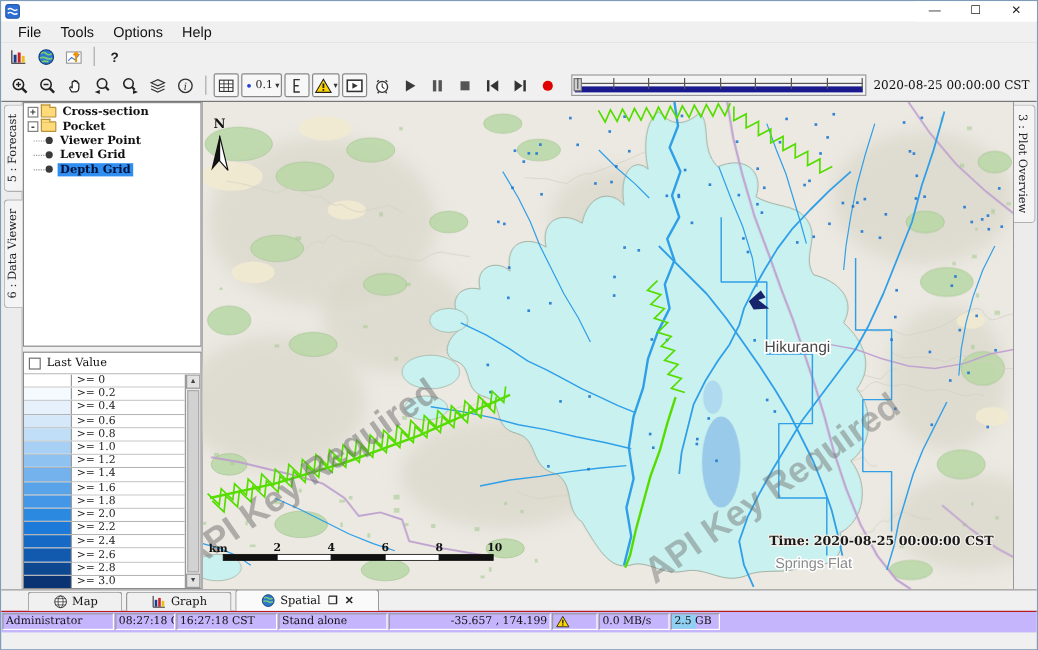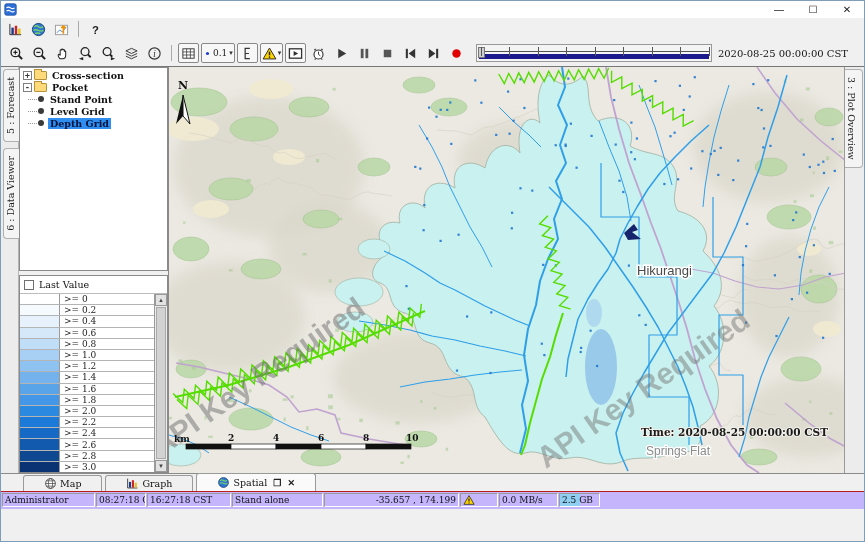--- a/index.html
+++ b/index.html
@@ -23,21 +23,21 @@
   .tbtn.boxed{border:1px solid #888;background:#f7f7f7;border-radius:2px}
   .tbtn .lbl{font:9px "DejaVu Serif",serif;margin:0 1px;color:#222}
   .tbtn .caret{font-size:7px;color:#333;margin-left:1px}
   .tsep{width:1px;height:16px;background:#aaa;margin:0 5px}
   
   .timeline{flex:1;height:18px;border:1px solid #999;background:#f4f4f4;position:relative;margin:0 6px 0 8px}
   .timeline .axis{position:absolute;left:2px;right:2px;top:6px;height:1px;background:#555}
   .timeline .tick{position:absolute;top:2px;width:1px;height:9px;background:#555}
   .timeline .navy{position:absolute;left:2px;right:2px;bottom:2px;height:5px;background:#1a1a8e}
   .timeline .thumb{position:absolute;left:1px;top:2px;width:7px;height:11px;background:#cfcfcf;border:1px solid #777}
-  .timeline-date{font:10px "DejaVu Serif",serif;color:#111;white-space:nowrap;margin-right:12px}
+  .timeline-date{font:10px "DejaVu Serif",serif;color:#111;white-space:nowrap;margin-right:2px}
   
   .main{display:flex;height:406px}
   .vstrip-l{width:18px;background:#ececec;border-right:1px solid #b5b5b5;display:flex;flex-direction:column}
   .vstrip-r{width:20px;background:#ececec;border-left:1px solid #9a9a9a;display:flex;flex-direction:column}
   .vtab{border:1px solid #b0b0b0;background:#f4f4f4;font:9.5px "DejaVu Serif",serif;color:#222;cursor:default}
   .vtab-l{border-radius:4px 0 0 4px;border-right:none;margin:2px 0 4px 2px;padding:7px 1px;width:16px}
   .vtab-l > span{display:block;writing-mode:vertical-rl;transform:rotate(180deg);white-space:nowrap}
   .vtab-r{border-radius:0 4px 4px 0;border-left:none;margin:2px 2px 0 0;padding:7px 1px;width:18px}
   .vtab-r > span{display:block;writing-mode:vertical-rl;white-space:nowrap}
   
@@ -97,20 +97,26 @@
           <path d="M3,6 Q5.5,4 8,6 T13,6 M3,10 Q5.5,8 8,10 T13,10" stroke="#fff" stroke-width="1.4" fill="none"></path>
         </svg>
       </span>
     <span class="win-controls" id="win-controls">
         <button class="win-btn">—</button>
         <button class="win-btn">☐</button>
         <button class="win-btn">✕</button>
       </span>
   </div>
 
+  <div class="menubar" id="menubar">
+      <span class="menu-item">File</span>
+      <span class="menu-item">Tools</span>
+      <span class="menu-item">Options</span>
+      <span class="menu-item">Help</span>
+    </div>
 
   <div class="toolbar1" id="toolbar-main">
       <button class="tbtn">
         <svg width="15" height="15" viewBox="0 0 16 16">
           <path d="M2,2 V13.5 H14" stroke="#222" fill="none"></path>
           <rect x="3.6" y="6" width="2.6" height="7" fill="#1a3a8c"></rect>
           <rect x="7.2" y="4" width="2.6" height="9" fill="#cc2222"></rect>
           <rect x="10.8" y="7" width="2.6" height="6" fill="#e8c020"></rect>
         </svg>
       </button>
@@ -294,21 +300,21 @@
             <span class="tree-label">Cross-section</span>
           </div>
           <div class="tree-row">
             <span class="expander">-</span>
             <span class="folder"></span>
             <span class="tree-label">Pocket</span>
           </div>
           <div class="tree-row">
             <span class="twig"></span>
             <span class="dot"></span>
-            <span class="tree-label">Stand Point</span>
+            <span class="tree-label">Viewer Point</span>
           </div>
           <div class="tree-row">
             <span class="twig"></span>
             <span class="dot"></span>
             <span class="tree-label">Level Grid</span>
           </div>
           <div class="tree-row">
             <span class="twig"></span>
             <span class="dot"></span>
             <span class="tree-label selected">Depth Grid</span>

